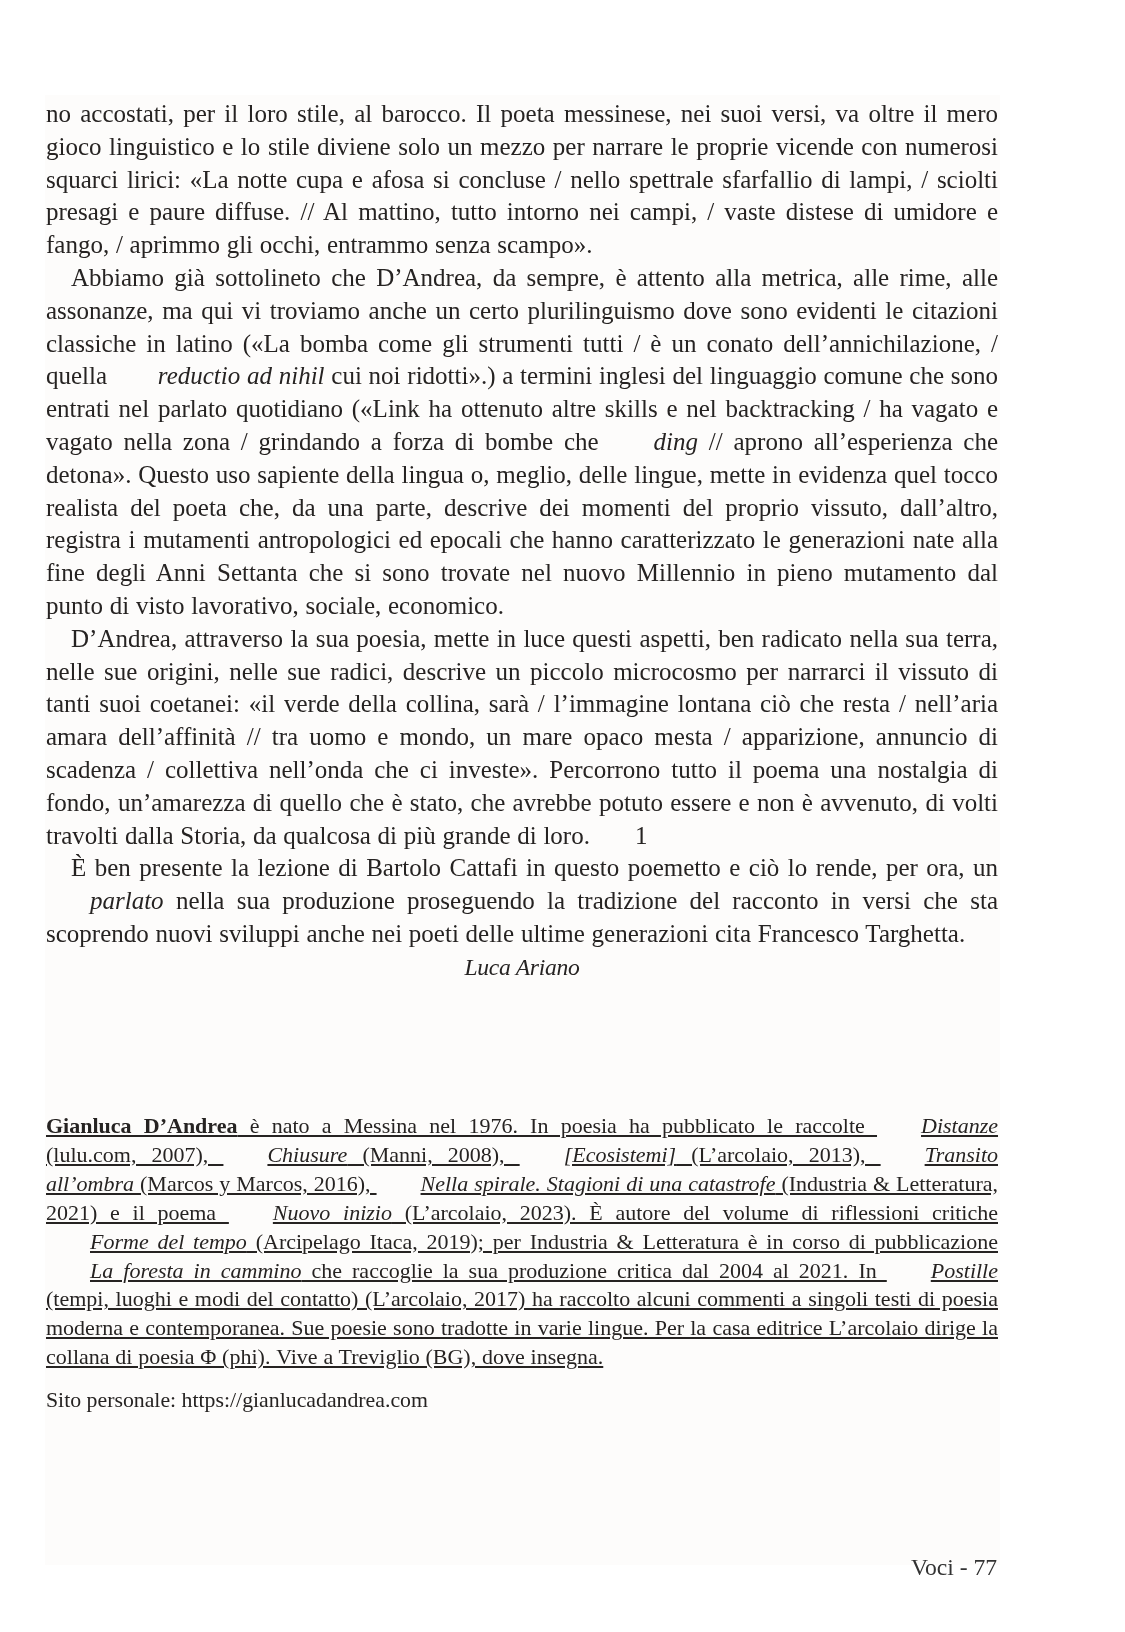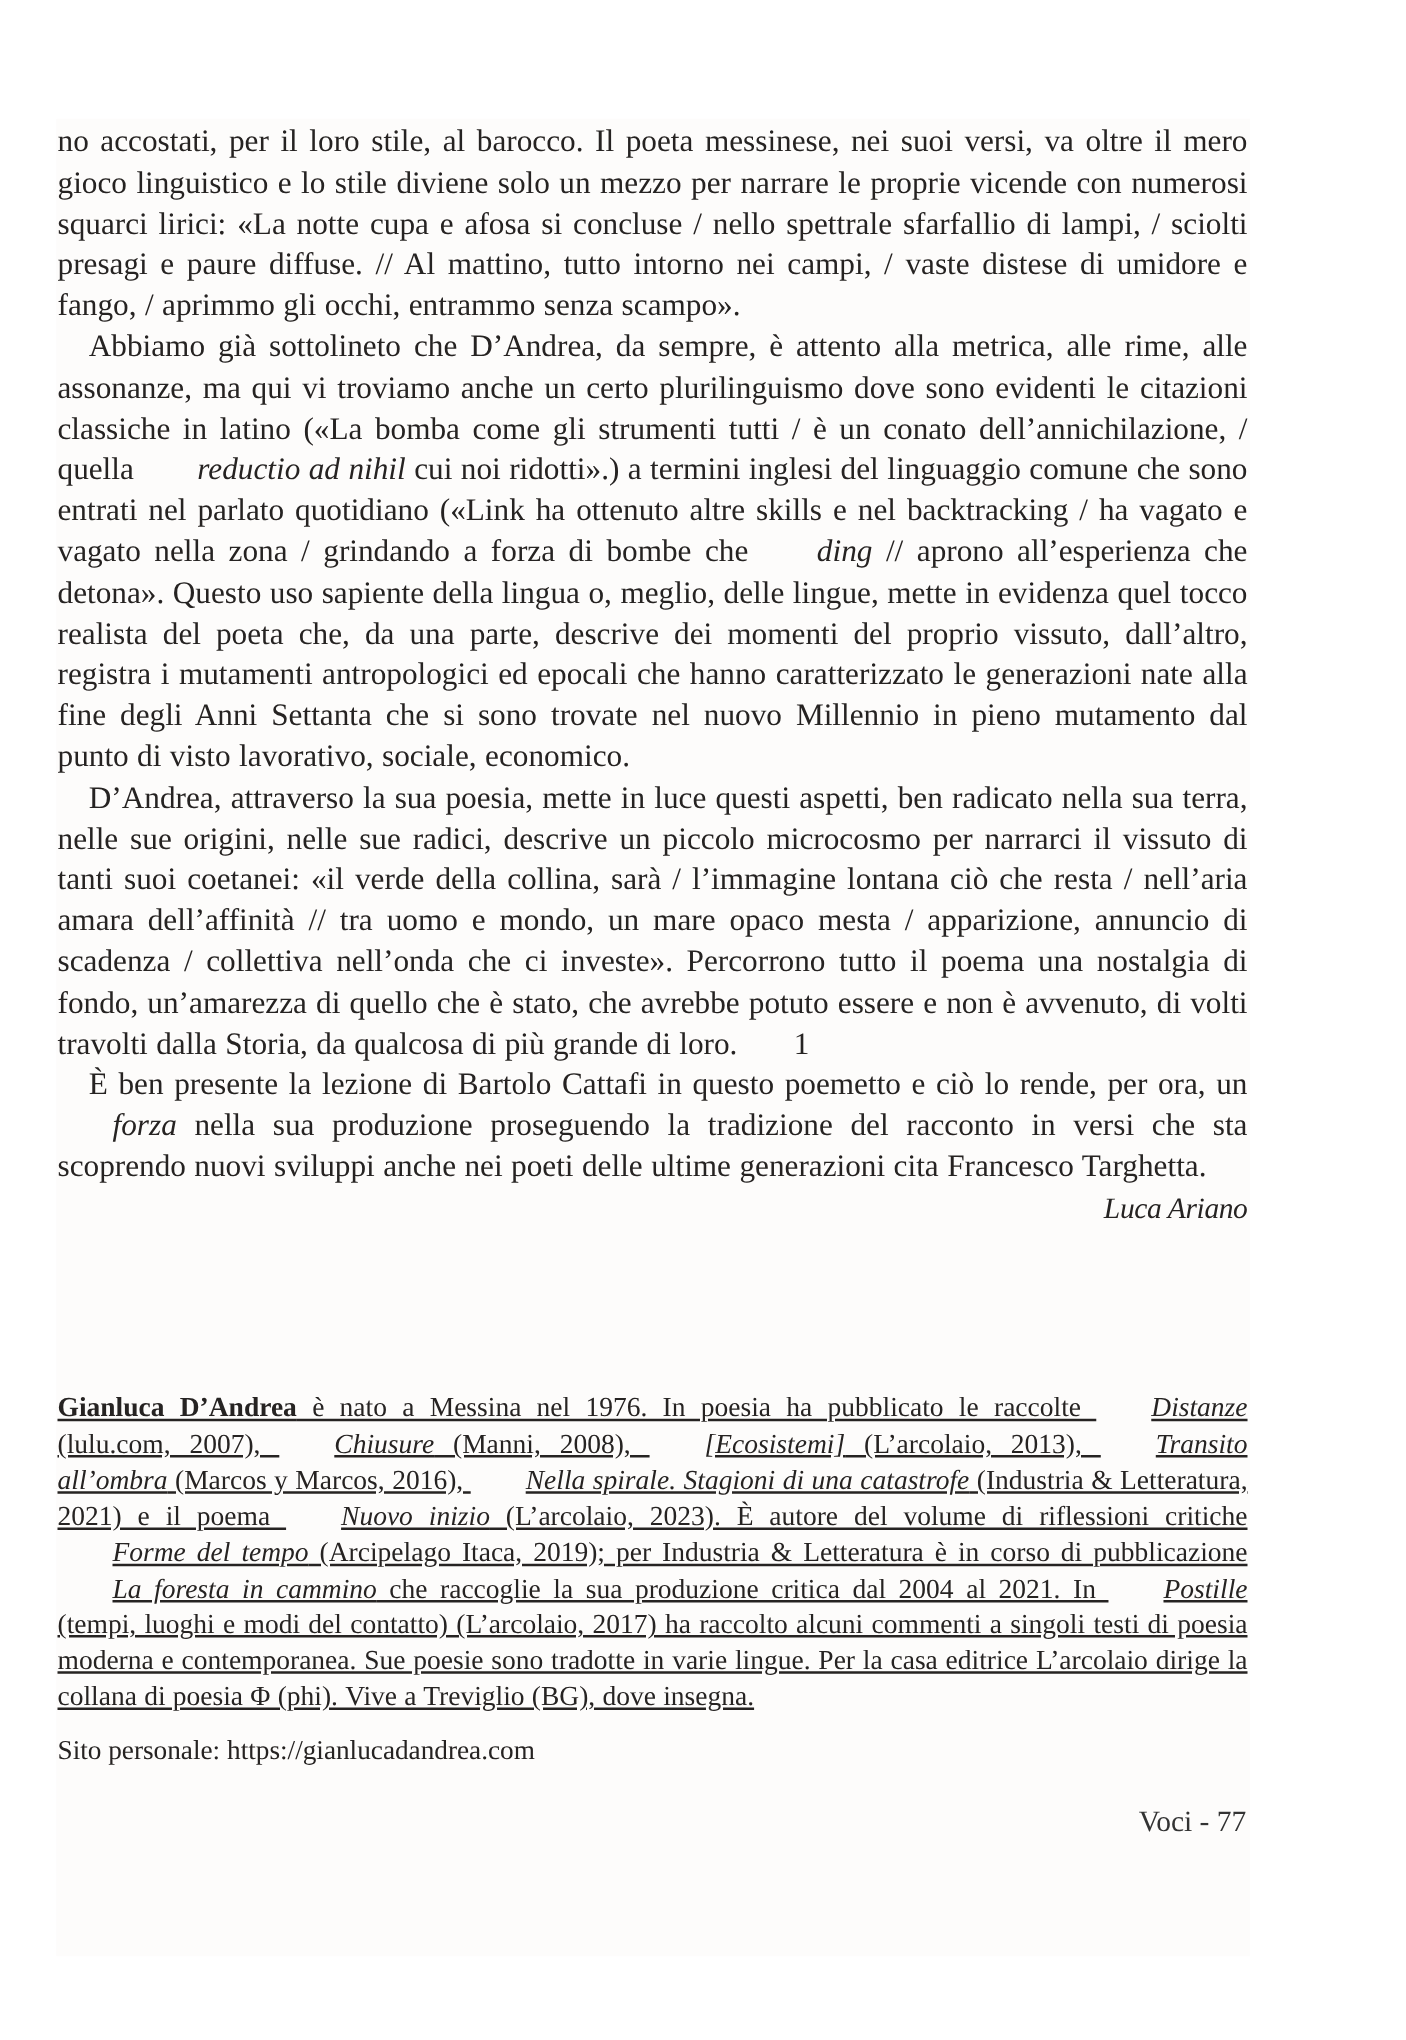--- a/index.html
+++ b/index.html
@@ -38,21 +38,21 @@
       word-spacing: 0.5px;
     }
     .para.indent {
       text-indent: 25px;
     }
     .para i, .bio i {
       font-style: italic;
       margin-left: 44px;
     }
     .signature {
-      text-align: right;
+      text-align: center;
       font-style: italic;
       font-size: 23.6px;
       line-height: 32.8px;
       margin: 0;
       letter-spacing: -0.3px;
     }
     .bio {
       position: absolute;
       left: 46px;
       top: 1112px;
@@ -71,21 +71,21 @@
       position: absolute;
       left: 46px;
       top: 1386px;
       font-size: 21.8px;
       line-height: 28.9px;
       margin: 0;
     }
     .footer {
       position: absolute;
       right: 128px;
-      top: 1443px;
+      top: 1552px;
       font-size: 23.6px;
       line-height: 30px;
       margin: 0;
       color: #333;
     }
     .footnote-mark {
       display: inline-block;
       margin-left: 20px;
     }
   </style>
@@ -98,21 +98,21 @@
   <p class="para">
     <span>no accostati, per il loro stile, al barocco. Il poeta messinese, nei suoi versi, va oltre il mero gioco linguistico e lo stile diviene solo un mezzo per narrare le proprie vicende con numerosi squarci lirici: «La notte cupa e afosa si concluse / nello spettrale sfarfallio di lampi, / sciolti presagi e paure diffuse. // Al mattino, tutto intorno nei campi, / vaste distese di umidore e fango, / aprimmo gli occhi, entrammo senza scampo».</span>
   </p>
   <p class="para indent">
     <span>Abbiamo già sottolineto che D’Andrea, da sempre, è attento alla metrica, alle rime, alle assonanze, ma qui vi troviamo anche un certo plurilinguismo dove sono evidenti le cita­zioni classiche in latino («La bomba come gli strumenti tutti / è un conato dell’annichila­zione, / quella </span><i>reductio ad nihil</i><span> cui noi ridotti».) a termini inglesi del linguaggio comune che sono entrati nel parlato quotidiano («Link ha ottenuto altre skills e nel backtracking /  ha vagato e vagato nella zona / grindando a forza di bombe che </span><i>ding</i><span> // aprono all’e­sperienza che detona». Questo uso sapiente della lingua o, meglio, delle lingue, mette in evidenza quel tocco realista del poeta che, da una parte, descrive dei momenti del pro­prio vissuto, dall’altro, registra i mutamenti antropologici ed epocali che hanno caratte­rizzato le generazioni nate alla fine degli Anni Settanta che si sono trovate nel nuovo Millennio in pieno mutamento dal punto di visto lavorativo, sociale, economico.</span>
   </p>
   <p class="para indent">
     <span>D’Andrea, attraverso la sua poesia, mette in luce questi aspetti, ben radicato nella sua terra, nelle sue origini, nelle sue radici, descrive un piccolo microcosmo per narrarci il vissuto di tanti suoi coetanei: «il verde della collina, sarà / l’immagine lontana ciò che resta / nell’aria amara dell’affinità // tra uomo e mondo, un mare opaco mesta / appari­zione, annuncio di scadenza / collettiva nell’onda che ci investe». Percorrono tutto il poema una nostalgia di fondo, un’amarezza di quello che è stato, che avrebbe potuto essere e non è avvenuto, di volti travolti dalla Storia, da qualcosa di più grande di loro.</span><span class="footnote-mark">1</span>
   </p>
   <p class="para indent">
-    <span>È ben presente la lezione di Bartolo Cattafi in questo poemetto e ciò lo rende, per ora, un </span><i>forza</i><span> nella sua produzione proseguendo la tradizione del racconto in versi che sta scoprendo nuovi sviluppi anche nei poeti delle ultime generazioni cita Francesco Targhetta.</span>
+    <span>È ben presente la lezione di Bartolo Cattafi in questo poemetto e ciò lo rende, per ora, un </span><i>parlato</i><span> nella sua produzione proseguendo la tradizione del racconto in versi che sta scoprendo nuovi sviluppi anche nei poeti delle ultime generazioni cita Francesco Targhetta.</span>
   </p>
   <p class="signature">Luca Ariano</p>
 </div>
 
 <p class="bio"><b>Gianluca D’Andrea</b><span> è nato a Messina nel 1976. In poesia ha pubblicato le raccolte </span><i>Distanze</i><span> (lulu.com, 2007), </span><i>Chiusure</i><span> (Manni, 2008), </span><i>[Ecosistemi]</i><span> (L’arcolaio, 2013), </span><i>Transito all’ombra</i><span> (Marcos y Marcos, 2016), </span><i>Nella spirale. Stagioni di una catastrofe</i><span> (Industria &amp; Letteratura, 2021) e il poema </span><i>Nuovo inizio</i><span> (L’arcolaio, 2023). È autore del volume di riflessioni critiche </span><i>Forme del tempo</i><span> (Arcipelago Itaca, 2019); per Industria &amp; Letteratura è in corso di pubblicazione </span><i>La foresta in cam­mino</i><span> che raccoglie la sua produzione critica dal 2004 al 2021. In </span><i>Postille</i><span> (tempi, luoghi e modi del contatto) (L’arcolaio, 2017) ha raccolto alcuni commenti a singoli testi di poesia moderna e con­temporanea. Sue poesie sono tradotte in varie lingue. Per la casa editrice L’arcolaio dirige la colla­na di poesia Φ (phi). Vive a Treviglio (BG), dove insegna.</span></p>
 
 <p class="site-line">Sito personale: https://gianlucadandrea.com</p>
 
 <p class="footer">Voci - 77</p>
 

